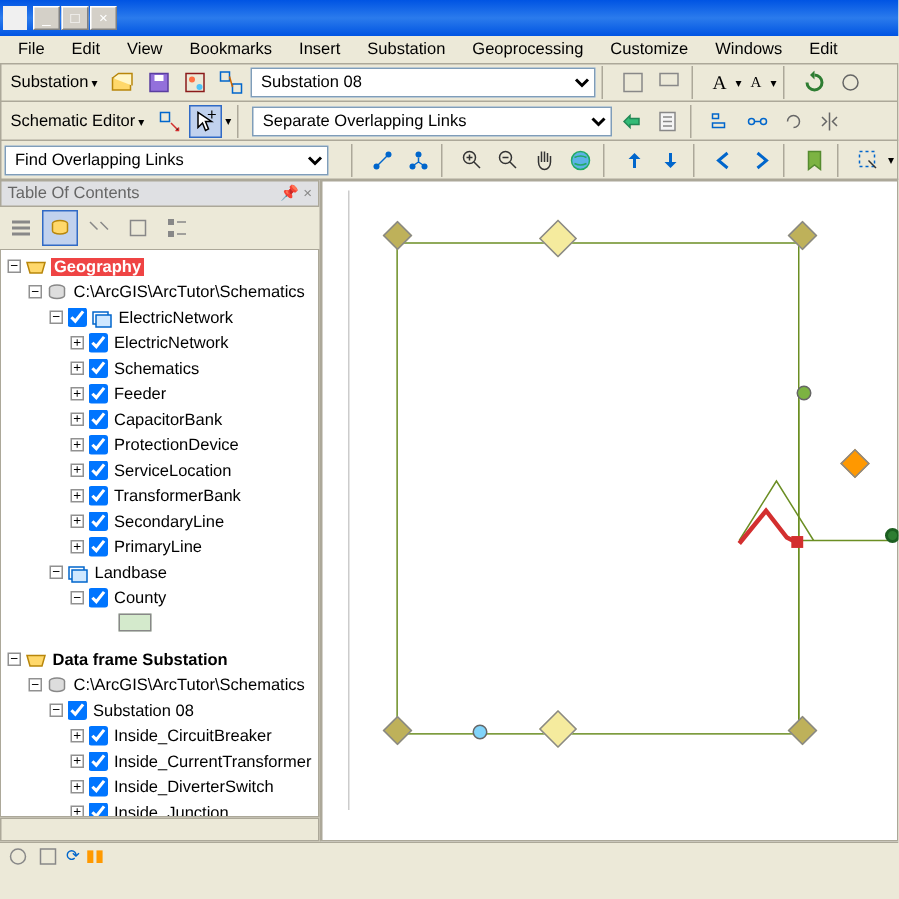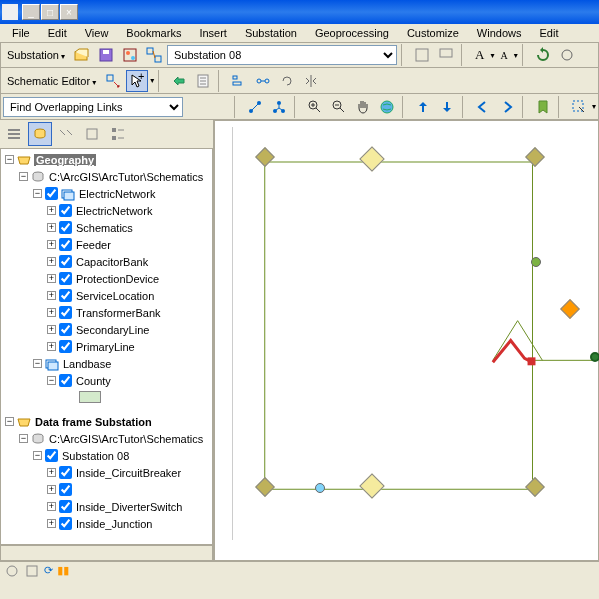--- a/index.html
+++ b/index.html
@@ -23,21 +23,21 @@
 .main { display: flex; height: calc(100% - 158px); }
 .toc { width: 214px; background: #ece9d8; border-right: 1px solid #aca899; display:flex; flex-direction:column; position:relative; }
 .toc-hdr { height: 18px; background: #dfe0e3; border:1px solid #aca899; padding: 1px 4px; font-size:11px; color:#666; display:flex; justify-content:space-between; align-items:center;}
 .toc-tbar { height: 28px; display:flex; padding:2px; gap:2px; }
 .toc-tbar .tbtn { width:24px; height:24px; }
 .tree { flex:1; background:white; border:1px solid #aca899; overflow:auto; padding:2px 0; }
 .node { display:flex; align-items:center; white-space:nowrap; height:17px; padding-left: 2px; }
 .node .exp { width:9px; height:9px; border:1px solid #919191; display:flex; align-items:center; justify-content:center; font-size:9px; line-height:7px; margin-right:3px; background:white; cursor:pointer;}
 .node input[type=checkbox]{ margin-right:3px; width:13px; height:13px; }
 .node .nicon { width:14px; height:14px; margin-right:3px; display:flex; align-items:center; justify-content:center; }
-.node.current .nlbl { background:#737373; color:white; padding:0 2px;text-decoration:underline; }
+.node.current .nlbl { background:#ef4444; color:white; padding:0 2px; }
 .node .nlbl { padding:0 1px; }
 .indent0{padding-left:4px;} .indent1{padding-left:18px;} .indent2{padding-left:32px;} .indent3{padding-left:46px;}
 .swatch { width:22px; height:12px; border:1px solid #888; margin-left:78px; margin-top:2px; }
 .map { flex:1; background:white; position:relative; border:1px solid #aca899; }
 .canvas { position:absolute; inset: 6px 6px 6px 20px; background:white; }
 .diamond { width:14px; height:14px; transform: rotate(45deg); border:1px solid #888; position:absolute; }
 .circ { width:10px; height:10px; border-radius:50%; border:1px solid #666; position:absolute; }
 .statusbar { height:18px; background:#ece9d8; border-top:1px solid #aca899; display:flex; align-items:center; padding:0 4px; gap:4px;}
 .hscroll{height:16px;background:#ece9d8;border:1px solid #aca899;}
 .vruler{width:16px;background:#fff;border-right:1px solid #ccc;position:absolute;left:2px;top:6px;bottom:20px;}
@@ -138,20 +138,21 @@
       </svg>
     </div>
   <div class="tbtn sel">
       <svg viewBox="0 0 16 16">
         <path d="M3 2 L3 12 L6 9 L8 14 L10 13 L8 8 L12 8 Z" fill="white" stroke="black"></path>
         <text x="9" y="7" font-size="7">+</text>
       </svg>
     </div>
   <span style="font-size:8px">▾</span>
   <div class="sep"></div>
+  <select class="sel-input" style="width:240px"><option>Separate Overlapping Links</option></select>
   <div class="tbtn">
       <svg viewBox="0 0 16 16">
         <path d="M3 8 L7 4 L7 6 L13 6 L13 10 L7 10 L7 12 Z" fill="#3b7" stroke="#285"></path>
       </svg>
     </div>
   <div class="tbtn">
       <svg viewBox="0 0 16 16">
         <rect x="3" y="2" width="10" height="12" fill="#f5f5f5" stroke="#888"></rect>
         <path d="M5 5h6M5 8h6M5 11h6" stroke="#888"></path>
       </svg>
@@ -176,21 +177,21 @@
       </svg>
     </div>
   <div class="tbtn">
       <svg viewBox="0 0 16 16">
         <path d="M8 2v12M3 5l3 3-3 3M13 5l-3 3 3 3" stroke="#666" fill="none"></path>
       </svg>
     </div>
 </div>
 
 <div class="toolbar row2">
-  <select class="sel-input" style="width:180px"><option>Find Overlapping Links</option></select>
+  <select class="sel-input" style="width:216px"><option>Find Overlapping Links</option></select>
   <div class="sep" style="margin-left:auto"></div>
   <div class="tbtn">
       <svg viewBox="0 0 16 16">
         <circle cx="4" cy="12" r="2" fill="#06c"></circle>
         <circle cx="12" cy="4" r="2" fill="#06c"></circle>
         <path d="M5 11 L11 5" stroke="#06c"></path>
       </svg>
     </div>
   <div class="tbtn">
       <svg viewBox="0 0 16 16">
@@ -259,20 +260,24 @@
       <svg viewBox="0 0 16 16">
         <rect x="2" y="2" width="10" height="10" fill="none" stroke="#06c" stroke-dasharray="2"></rect>
         <path d="M8 8l5 5" stroke="#333"></path>
       </svg>
     </div>
   <span style="font-size:8px">▾</span>
 </div>
 
 <div class="main">
   <div class="toc">
+    <div class="toc-hdr">
+      <span>Table Of Contents</span>
+      <span class="pin">📌 ×</span>
+    </div>
     <div class="toc-tbar">
       <div class="tbtn">
           <svg viewBox="0 0 16 16">
             <rect x="2" y="3" width="12" height="2" fill="#888"></rect>
             <rect x="2" y="7" width="12" height="2" fill="#888"></rect>
             <rect x="2" y="11" width="12" height="2" fill="#888"></rect>
           </svg>
         </div>
       <div class="tbtn sel">
           <svg viewBox="0 0 16 16">
@@ -419,20 +424,21 @@
         </div>
       <div id="layers2">
           <div class="node indent3">
             <span class="exp">+</span>
             <input type="checkbox" checked="" style="">
             <span class="nlbl">Inside_CircuitBreaker</span>
           </div>
           <div class="node indent3">
             <span class="exp">+</span>
             <input type="checkbox" checked="" style="">
+            <span class="nlbl">Inside_CurrentTransformer</span>
           </div>
           <div class="node indent3">
             <span class="exp">+</span>
             <input type="checkbox" checked="" style="">
             <span class="nlbl">Inside_DiverterSwitch</span>
           </div>
           <div class="node indent3">
             <span class="exp">+</span>
             <input type="checkbox" checked="" style="">
             <span class="nlbl">Inside_Junction</span>

